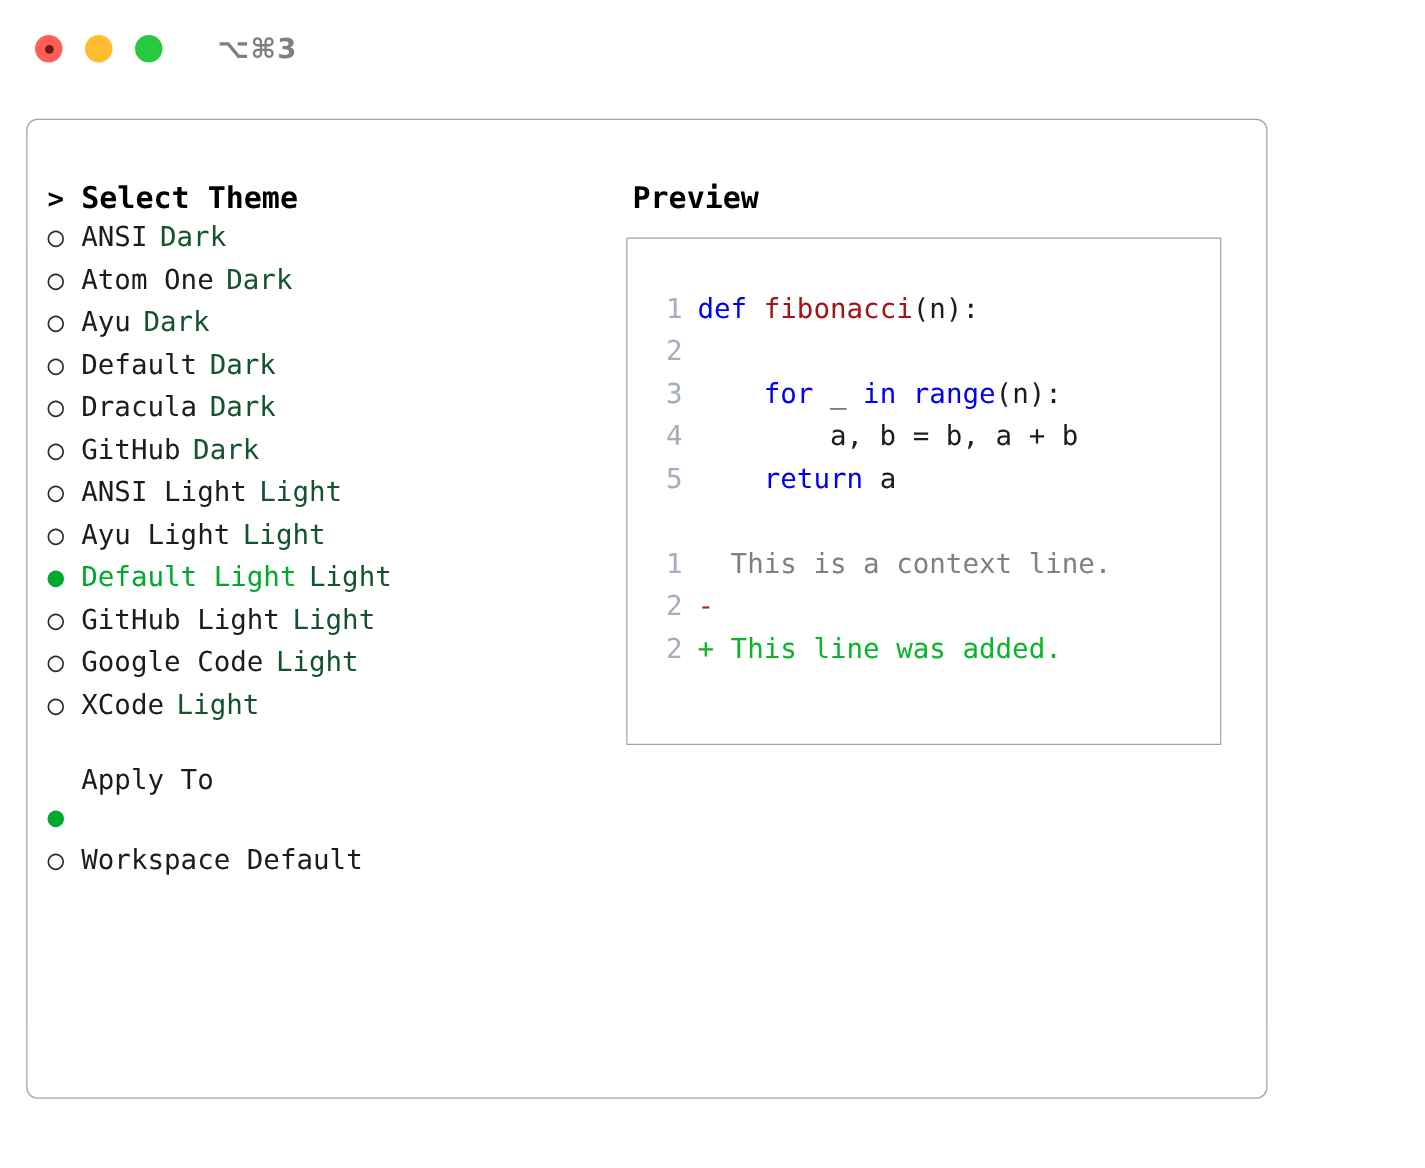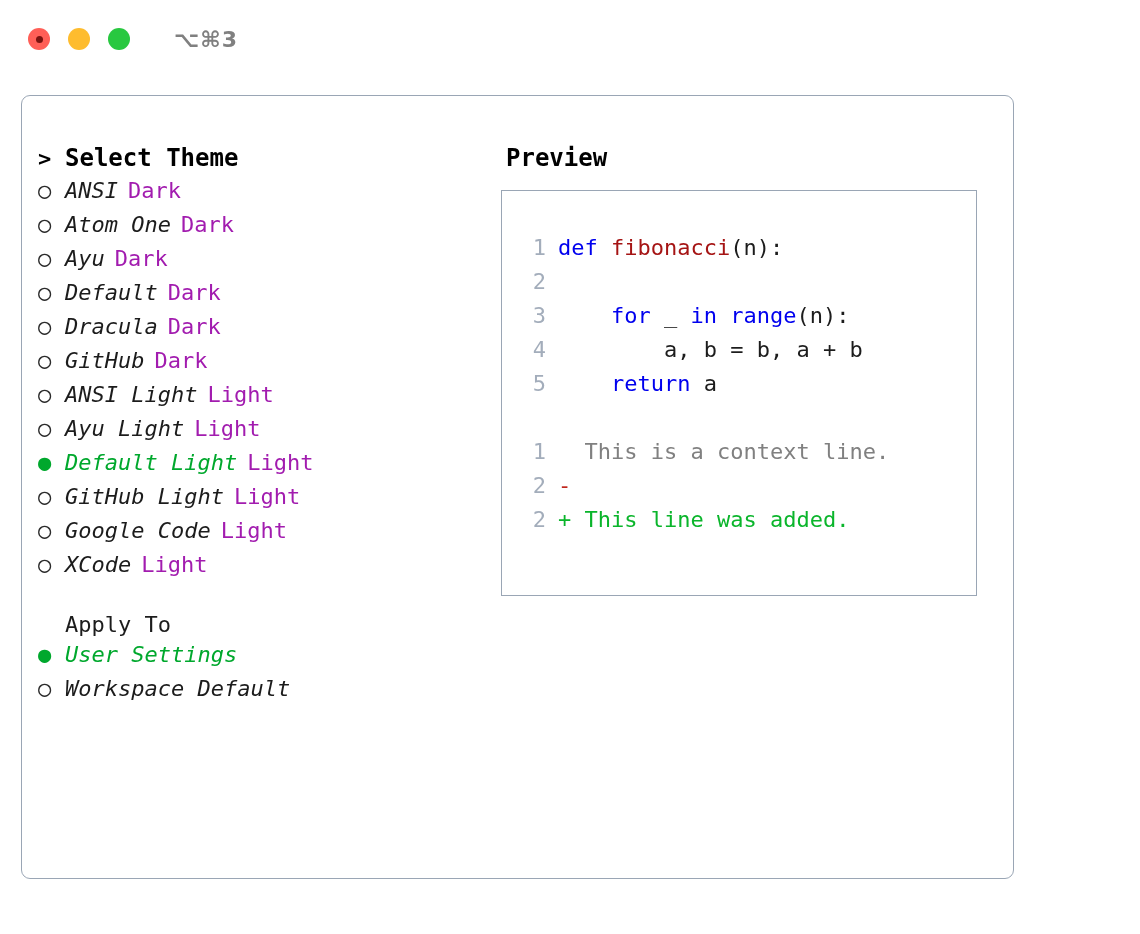--- a/index.html
+++ b/index.html
@@ -74,24 +74,24 @@
     font-size: 22px;
     white-space: pre;
   }
   .marker {
     width: 27px;
     flex: 0 0 27px;
     font-size: 22px;
     color: #2b2b2b;
   }
   .marker.selected { color: #00a82d; }
-  .row-title { color: #1c1c1c; font-style: italic; }
+  .row-title { color: #1c1c1c; }
   .row-title.selected { color: #00a82d; }
   .row-tag {
-    color: #a21caf;
+    color: #14532d;
     margin-left: 10px;
   }
   .header-row {
     display: flex;
     align-items: baseline;
     height: 34px;
     font-size: 24px;
     font-weight: 700;
     color: #000000;
     white-space: pre;
@@ -192,21 +192,21 @@
             <div class="list-row"><span class="marker">○</span><span class="row-title">GitHub Light</span><span class="row-tag">Light</span></div>
             <div class="list-row"><span class="marker">○</span><span class="row-title">Google Code</span><span class="row-tag">Light</span></div>
             <div class="list-row"><span class="marker">○</span><span class="row-title">XCode</span><span class="row-tag">Light</span></div>
           </div>
 
         <div class="section-gap"></div>
 
         <div class="group-heading">Apply To</div>
 
         <div id="apply-list">
-            <div class="list-row"><span class="marker selected">●</span><span class="row-title selected">User Settings</span></div>
+            <div class="list-row"><span class="marker selected">●</span></div>
             <div class="list-row"><span class="marker">○</span><span class="row-title">Workspace Default</span></div>
           </div>
 
       </div>
 
       <div class="right-col">
         <div class="preview-title">Preview</div>
         <div class="preview-box">
           <div id="code-block">
               <div class="code-line"><span class="lineno">1</span><span class="kw">def </span><span class="fn">fibonacci</span><span class="pl">(n):</span></div>

